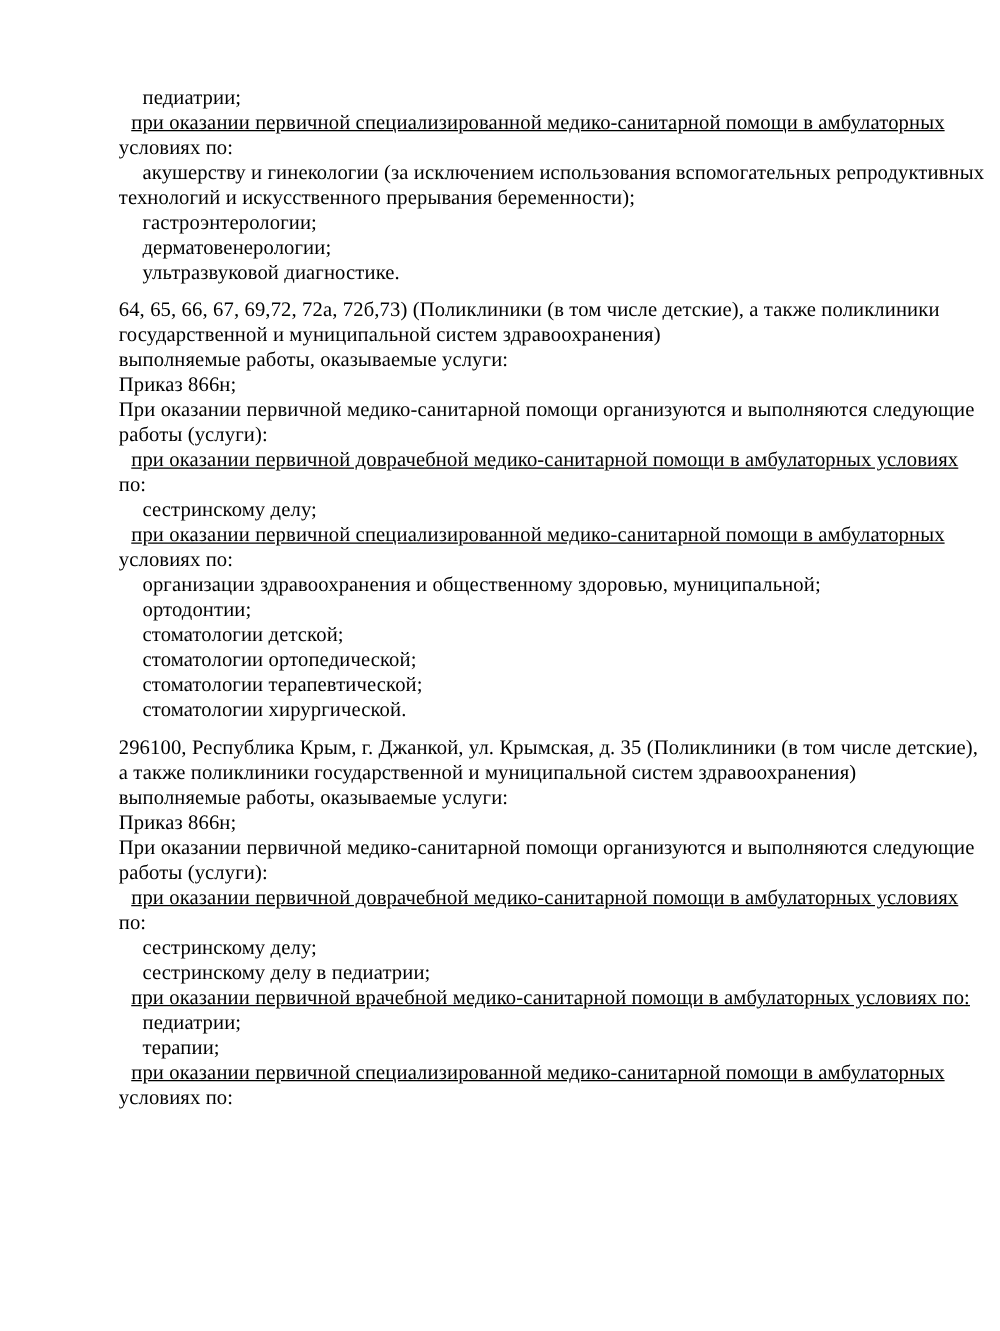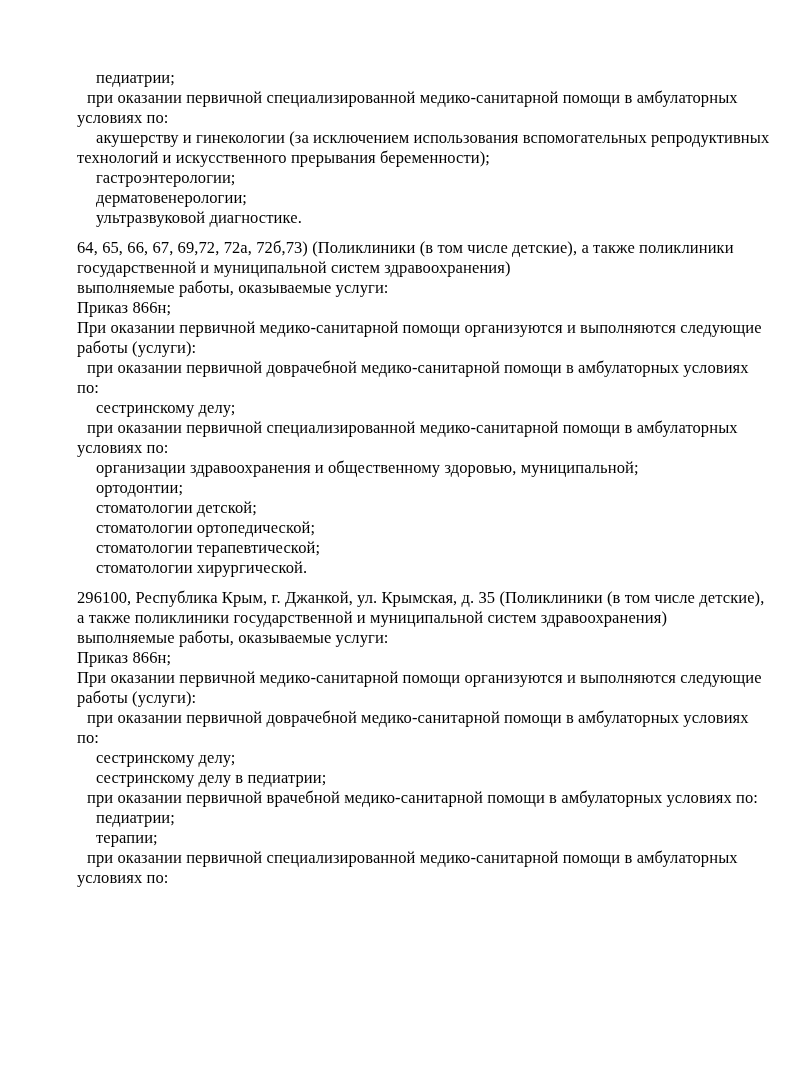--- a/index.html
+++ b/index.html
@@ -14,32 +14,32 @@
     font-family: "Liberation Serif", "DejaVu Serif", serif;
   }
   .page {
     position: absolute;
     inset: 0;
     background: #ffffff;
   }
   .doc-body {
     position: absolute;
     top: 68px;
-    left: 77px;
+    left: 95px;
     width: 690px;
     font-size: 16.5px;
     line-height: 20px;
     color: #000000;
   }
   .line {
     white-space: pre;
     height: 20px;
     letter-spacing: 0.1px;
   }
-  .line.ind1 { padding-left: 10px; }
+  .line.ind1 { padding-left: 10px; text-decoration: underline; }
   .line.ind2 { padding-left: 19px; }
   .line.blank { height: 10px; }
 </style>
 </head>
 <body>
 
 <div class="page" style="background: rgb(255, 255, 255);">
   <div class="doc-body" style="color: rgb(0, 0, 0);">
 
   <div class="line ind2">педиатрии;</div>

